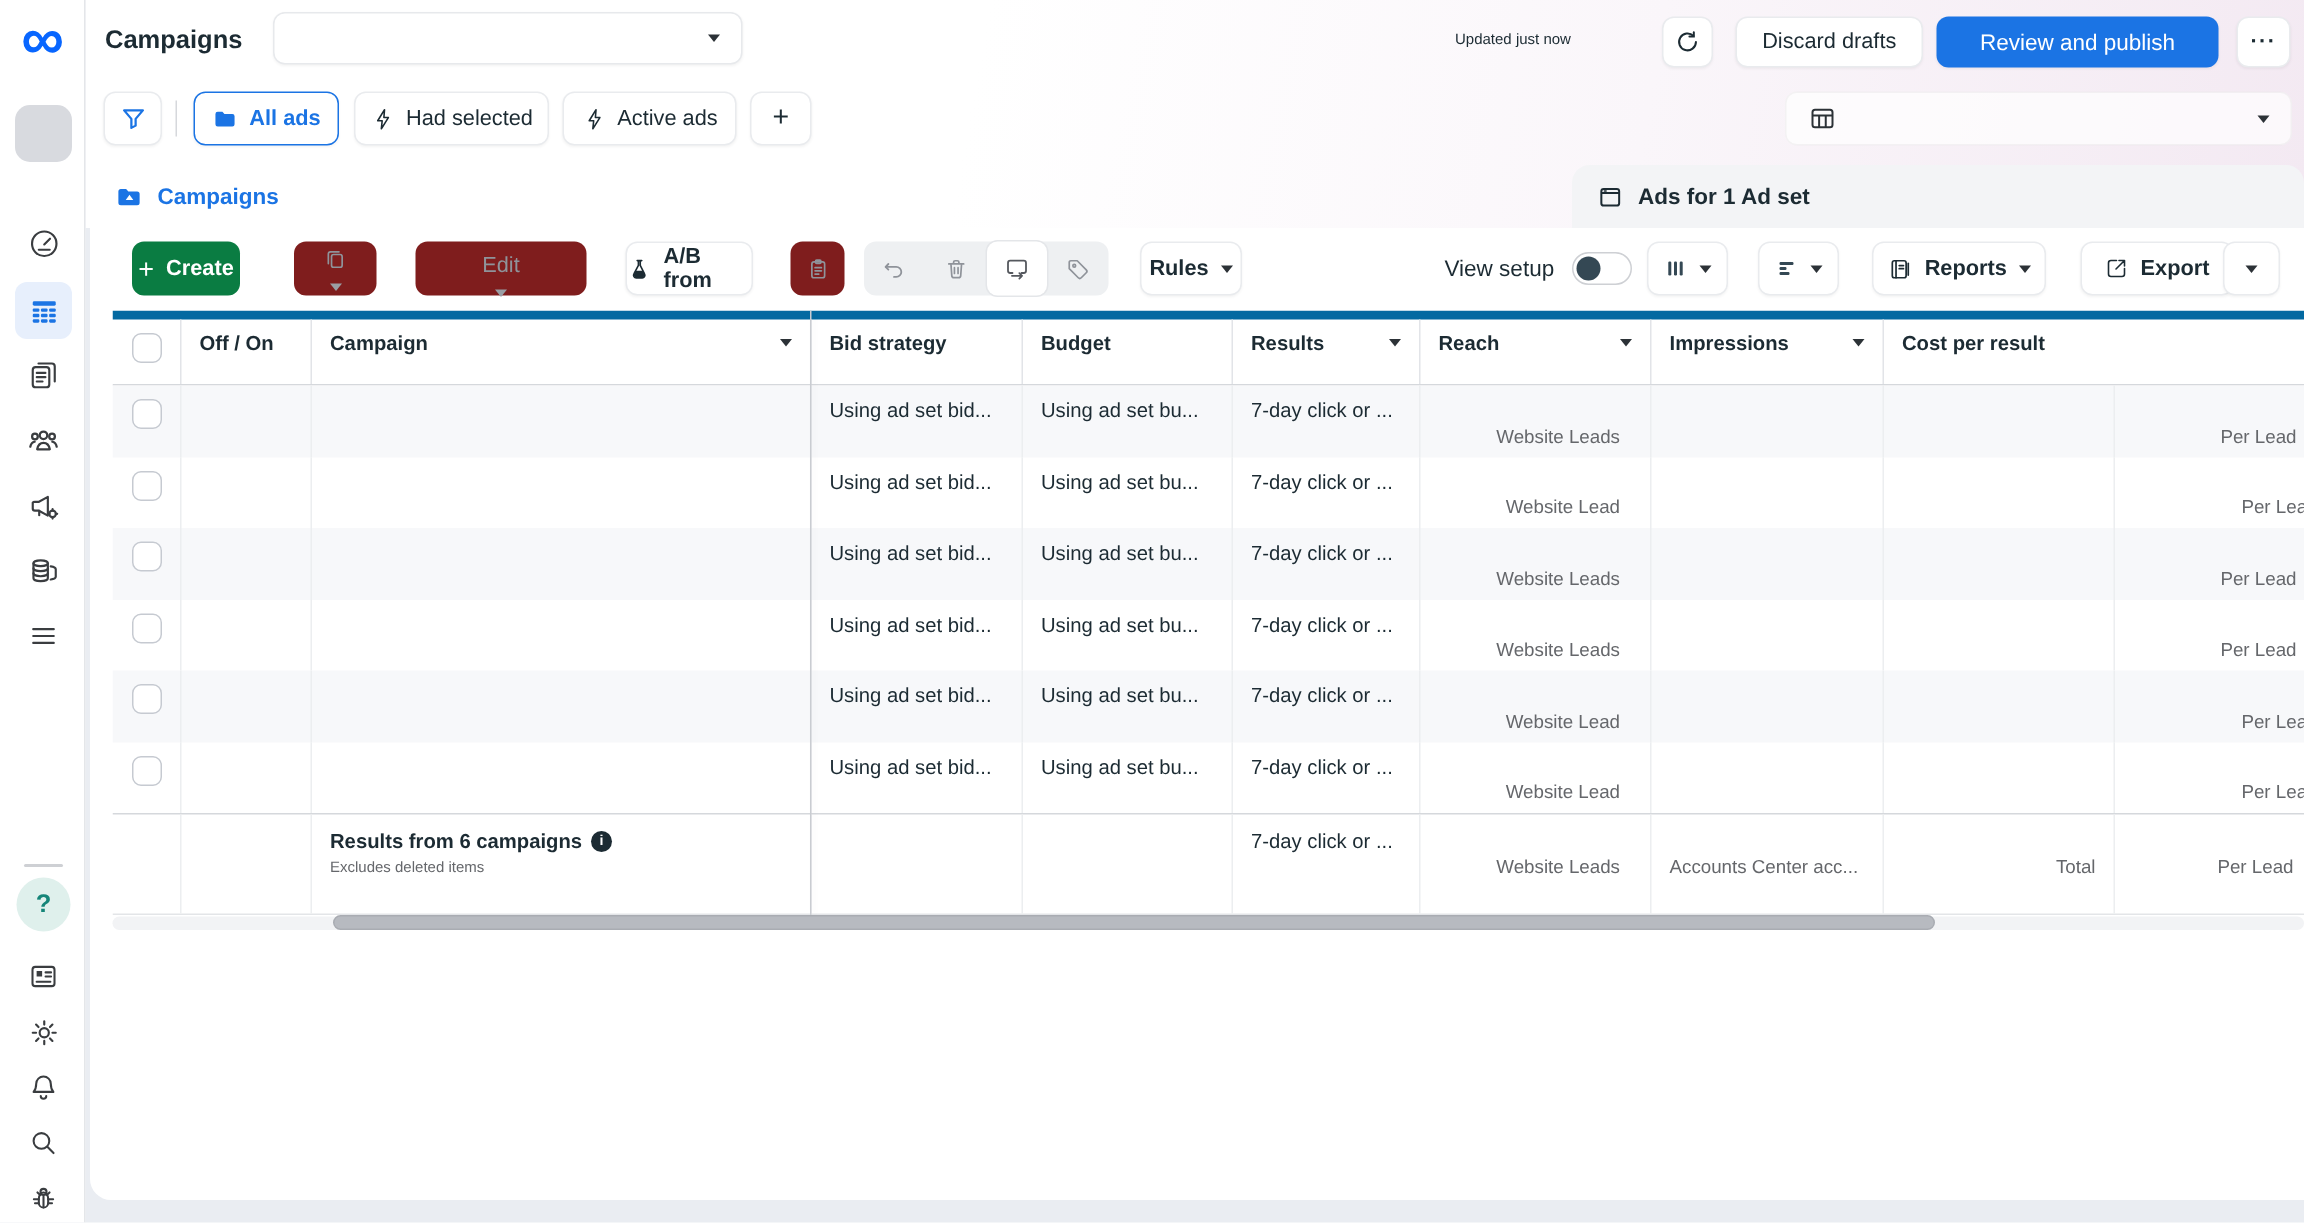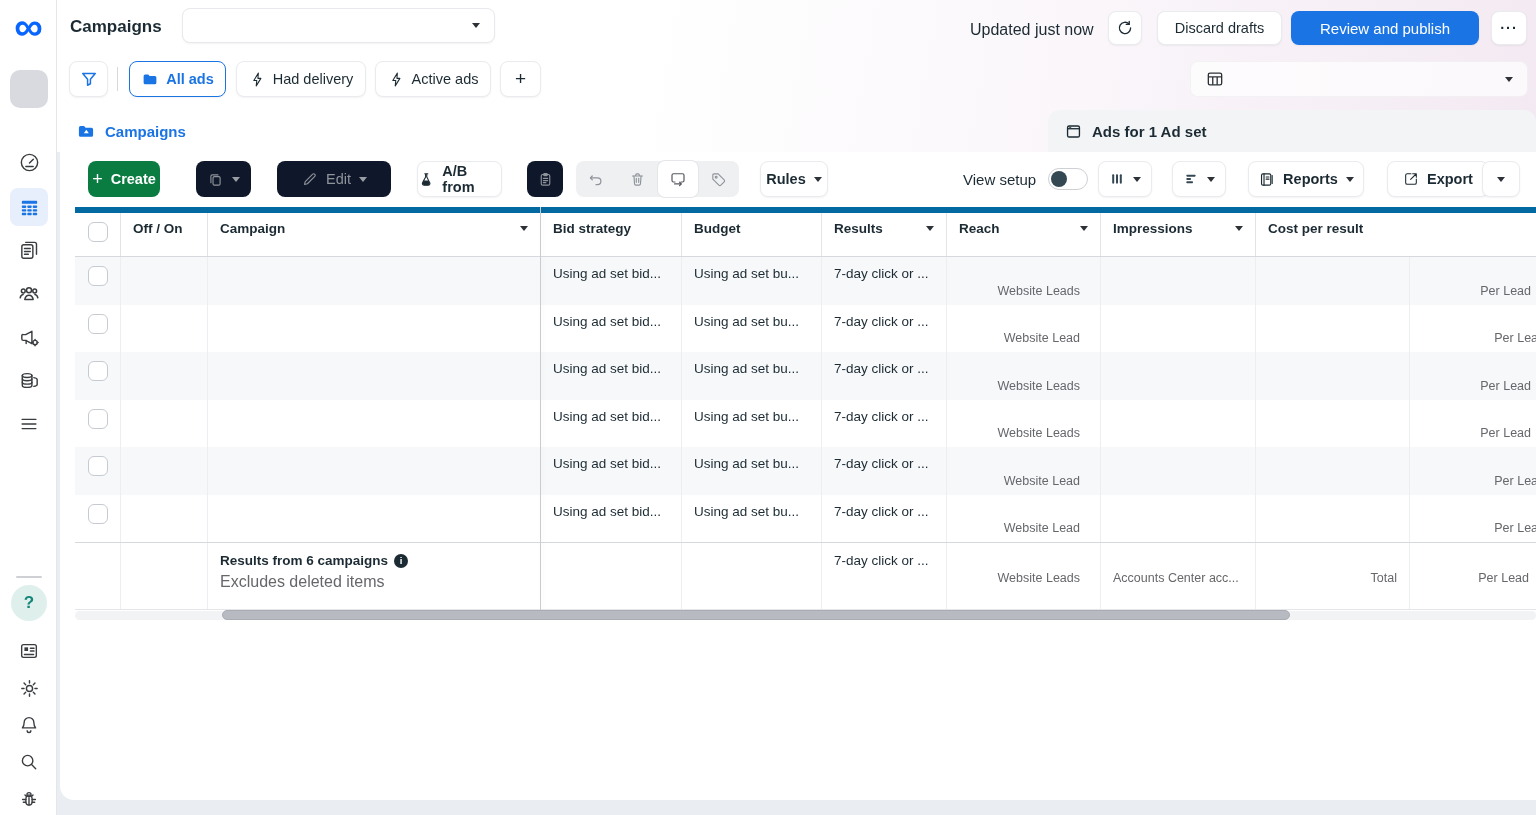--- a/index.html
+++ b/index.html
@@ -15,21 +15,21 @@
   .rail-item.sel { background:#e7effc; }
   .rail-item svg { stroke:#3a3d40; fill:none; stroke-width:1.5; stroke-linecap:round; stroke-linejoin:round; }
   .rail-div { position:absolute; left:16px; top:576px; width:26px; height:2px; background:#ced0d4; border-radius:2px; }
   .help-circle { position:absolute; left:11px; top:585px; width:36px; height:36px; border-radius:50%; background:#dff0ec; color:#148578; font-size:17px; font-weight:bold; display:flex; align-items:center; justify-content:center; }
 
   
   .header { position:absolute; left:57px; top:0; width:1479px; height:152px;
     background:linear-gradient(100deg,#ffffff 40%,#faf6fa 70%,#f3e9f2 100%); }
   .page-title { position:absolute; left:13px; top:17px; font-size:17px; font-weight:bold; }
   .campaign-selector { position:absolute; left:125px; top:8px; width:313px; height:35px; background:#fff; border:1px solid #e7e9ec; border-radius:8px; box-shadow:0 1px 2px rgba(0,0,0,.05); display:flex; align-items:center; justify-content:flex-end; padding-right:14px; }
-  .updated { position:absolute; top:21px; left:913px; font-size:16px; color:#1c2b33; }
+  .updated { position:absolute; top:21px; left:913px; font-size:10px; color:#1c2b33; }
   .btn { display:flex; align-items:center; justify-content:center; gap:7px; background:#fff; border:1px solid #e9ebee; border-radius:8px; box-shadow:0 1px 2px rgba(0,0,0,.05); font-size:14.5px; font-weight:bold; color:#1c2b33; cursor:pointer; }
   .refresh-btn { position:absolute; left:1051px; top:11px; width:34px; height:34px; }
   .refresh-btn svg { stroke:#1c2b33; fill:none; stroke-width:1.8; stroke-linecap:round; }
   .discard-btn { position:absolute; left:1100px; top:11px; width:125px; height:34px; font-weight:normal; font-size:14.5px; }
   .review-btn { position:absolute; left:1234px; top:11px; width:188px; height:34px; background:#1b74e4; border:none; color:#fff; font-weight:normal; font-size:15px; }
   .more-btn { position:absolute; left:1434px; top:11px; width:36px; height:34px; font-weight:bold; letter-spacing:1px; }
 
   .filter-btn { position:absolute; left:12px; top:61px; width:39px; height:36px; }
   .filter-btn svg { stroke:#1b74e4; fill:none; stroke-width:1.8; stroke-linejoin:round; }
   .fdiv { position:absolute; left:60px; top:67px; width:1px; height:24px; background:#d6d8dc; }
@@ -52,21 +52,21 @@
   .tab svg { stroke:#1c2b33; fill:none; stroke-width:1.7; stroke-linejoin:round; }
   .sel-badge { margin-left:auto; height:28px; background:#1b74e4; color:#fff; border-radius:6px; display:flex; align-items:center; gap:10px; padding:0 11px; font-size:13.5px; font-weight:normal; }
   .sel-badge .x { font-size:15px; font-weight:bold; cursor:pointer; }
 
   
   .card { position:absolute; left:60px; top:152px; width:1476px; height:648px; background:#fff; border-radius:0 0 0 14px; z-index:5; }
 
   
   .tbtn { position:absolute; top:9px; height:36px; display:flex; align-items:center; justify-content:center; gap:8px; border-radius:8px; font-size:14.5px; cursor:pointer; }
   .tbtn.white { background:#fff; border:1px solid #e9ebee; box-shadow:0 1px 2px rgba(0,0,0,.05); font-weight:bold; }
-  .tbtn.gray { background:#0f172a; color:#8f939a; }
+  .tbtn.gray { background:#7f1d1d; color:#8f939a;flex-direction:column; }
   .tbtn svg { stroke:#1c2b33; fill:none; stroke-width:1.6; stroke-linecap:round; stroke-linejoin:round; }
   .tbtn.gray svg { stroke:#8f939a; }
   .create-btn { left:28px; width:72px; background:#0a7c42; color:#fff; font-weight:bold; }
   .create-btn .plus { font-size:18px; font-weight:normal; }
   .dup-btn { left:136px; width:55px; }
   .edit-btn { left:217px; width:114px; }
   .ab-btn { left:357px; width:85px; }
   .paste-btn { left:467px; width:36px; }
   .icon-group { position:absolute; left:516px; top:9px; width:163px; height:36px; background:#eef0f2; border-radius:8px; display:flex; }
   .icon-group .ig { width:40.75px; height:36px; display:flex; align-items:center; justify-content:center; }
@@ -99,21 +99,21 @@
   .brow:nth-child(even) { background:#f7f8fa; }
   .brow .cell { font-size:13.5px; color:#1c2b33; padding:9px 12px 0 12px; position:relative; }
   .sublabel { position:absolute; right:20px; bottom:7px; font-size:12.5px; color:#65676b; white-space:nowrap; }
   .c-cost .sublabel { right:18px; }
   .c-cost.clip .sublabel { right:4px; }
   .checkbox { width:20px; height:20px; border:1.5px solid #c6cad1; border-radius:6px; background:#fff; display:block; margin:0 auto; cursor:pointer; }
   .c-check { padding-top:9px !important; }
   .tfoot { height:68px; border-top:1px solid #d5d8dc; border-bottom:1px solid #e3e5e8; background:#fff; }
   .tfoot .cell { position:relative; font-size:13.5px; padding:10px 12px 0 12px; }
   .tfoot .f-title { font-size:13.5px; font-weight:bold; display:flex; align-items:center; gap:6px; }
-  .tfoot .f-sub { font-size:16px; color:#65676b; margin-top:5px; }
+  .tfoot .f-sub { font-size:10px; color:#65676b; margin-top:5px; }
   .info-i { width:14px; height:14px; border-radius:50%; background:#1c2b33; color:#fff; font-size:9.5px; font-weight:bold; display:inline-flex; align-items:center; justify-content:center; font-style:normal; }
   .f-mid { position:absolute; left:0; right:0; top:28px; font-size:12.5px; color:#65676b; white-space:nowrap; overflow:hidden; text-overflow:ellipsis; }
   .f-mid.right { text-align:right; padding-right:20px; }
   .f-mid.left { text-align:left; padding-left:12px; }
   .f-mid.total { padding-right:12px; }
   .frozen-div { position:absolute; left:465px; top:0; width:1px; height:403px; background:#c9ccd1; box-shadow:2px 0 4px rgba(0,0,0,.05); }
 
   
   .hscroll-track { position:absolute; left:15px; top:459px; width:1461px; height:9px; border-radius:5px; background:#f2f3f5; }
   .hscroll-thumb { position:absolute; left:162px; top:458px; width:1068px; height:10px; border-radius:5px; background:#b7bac0; border:1px solid #a9acb2; cursor:grab; }
@@ -148,21 +148,21 @@
     <div class="btn chip sel allads">
       <svg width="18" height="18" viewBox="0 0 24 24">
           <path d="M3.5 8a2 2 0 0 1 2-2h4.2l1.8 2h7a2 2 0 0 1 2 2v7a2 2 0 0 1-2 2h-13a2 2 0 0 1-2-2z" fill="#1b74e4" stroke="none"></path>
         </svg>
       <span>All ads</span>
     </div>
     <div class="btn chip haddel">
       <svg class="bolt" width="17" height="17" viewBox="0 0 24 24">
           <path d="M13.2 3 6.8 13.4h4.2L10.2 21l6.6-10.6h-4.2z"></path>
         </svg>
-      <span>Had delivery</span>
+      <span>Had selected</span>
     </div>
     <div class="btn chip activeads">
       <svg class="bolt" width="17" height="17" viewBox="0 0 24 24">
           <path d="M13.2 3 6.8 13.4h4.2L10.2 21l6.6-10.6h-4.2z"></path>
         </svg>
       <span>Active ads</span>
     </div>
     <div class="btn chip addtab">+</div>
 
     <div class="preset-dd">

